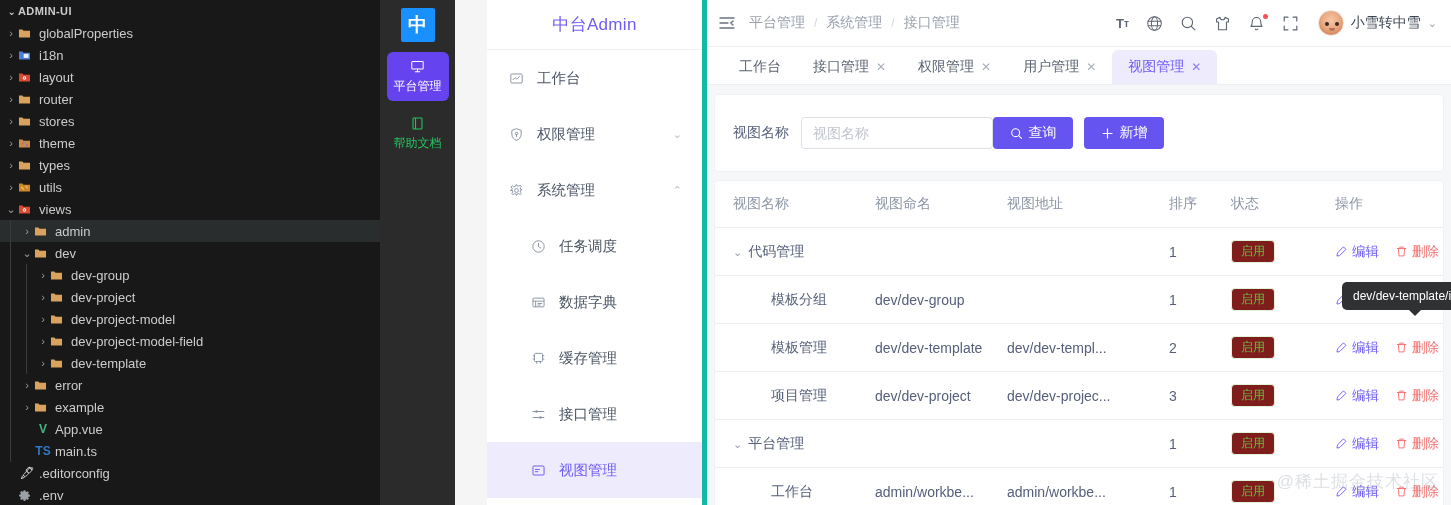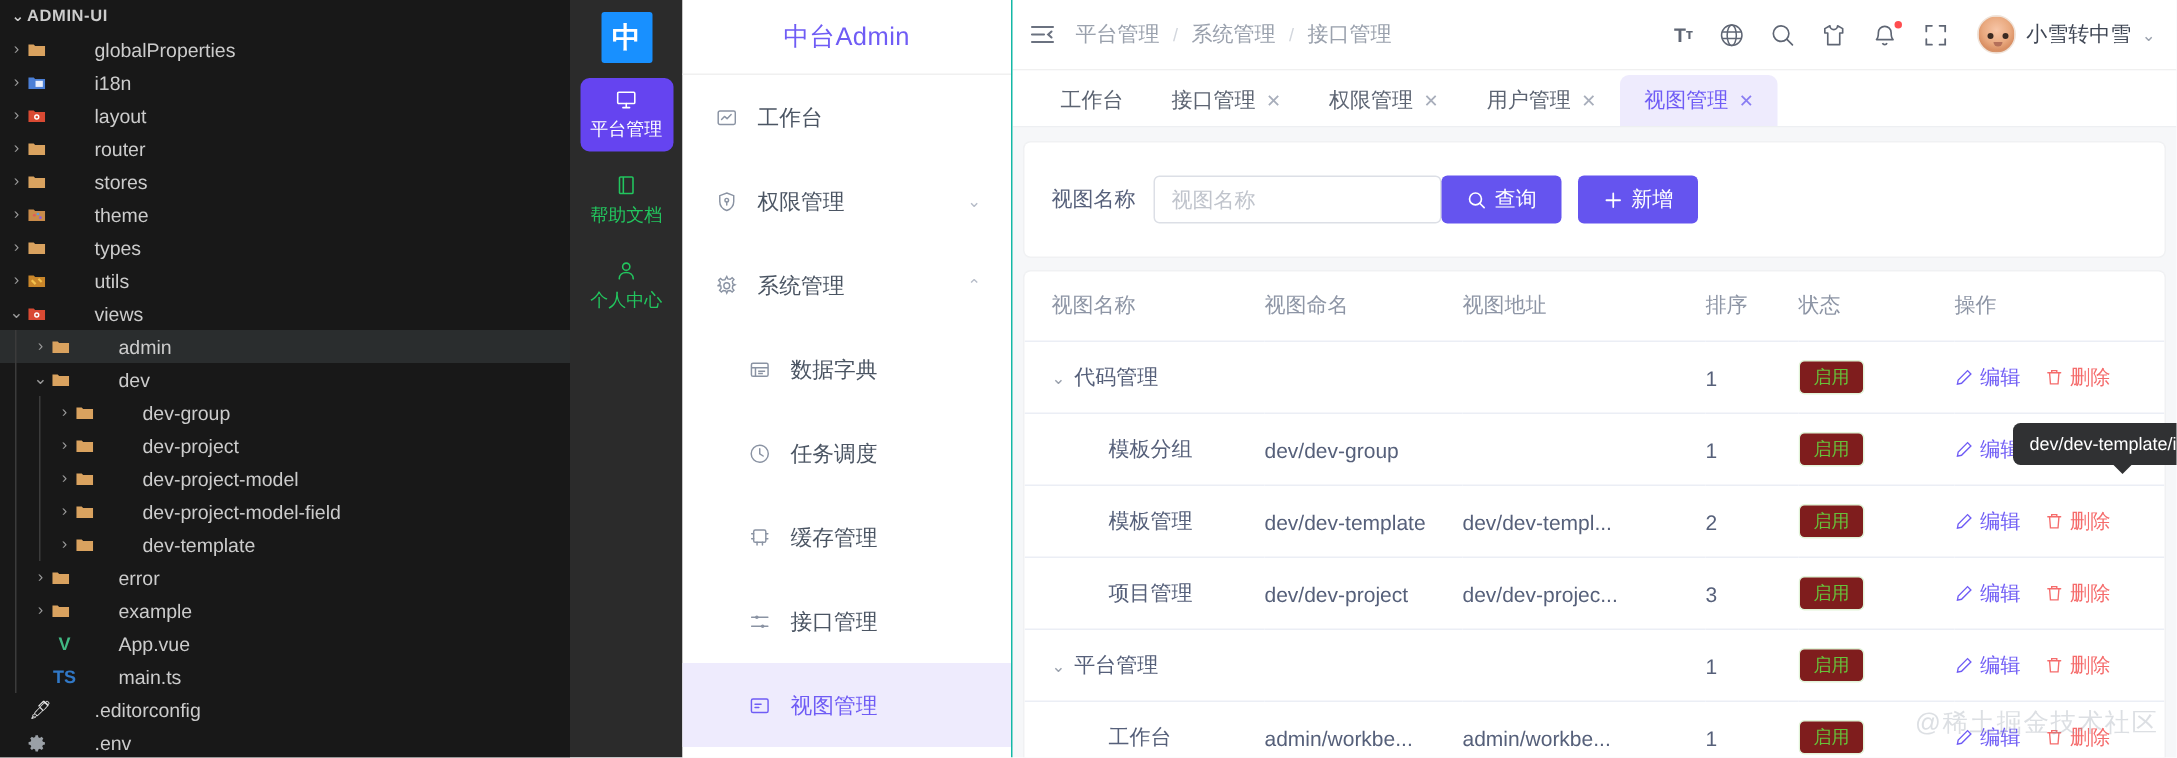--- a/index.html
+++ b/index.html
@@ -43,21 +43,21 @@
   }
   .trow.sel { background: #2a2d2e; }
   .chev {
     width: 14px; flex: 0 0 14px;
     text-align: center;
     color: #9a9a9a;
     font-size: 11px;
     line-height: 1;
   }
   .ficon { width: 18px; flex:0 0 18px; text-align:center; font-size:12px; line-height:1; }
-  .fname { padding-left: 3px; margin-left: 24px; }
+  .fname { padding-left: 3px; }
   .indentline {
     position:absolute; top:0; bottom:0; width:1px; background:#3b3b3b;
   }
 
   
   .appwin { flex: 1 1 auto; display: flex; position: relative; background: #f5f5f5; }
 
   
   .rail {
     width: 75px; flex: 0 0 75px;
@@ -84,22 +84,23 @@
     margin-bottom: 8px;
     cursor: pointer;
   }
   .rail-item.active { background: #6544f0; color: #fff; }
   .rail-ico { font-size: 15px; line-height: 16px; }
 
   
   .menu {
     width: 220px; flex: 0 0 220px;
     background: #fff;
-    border-right: 1px solid #14b8a6;
+    border-right: 5px solid #14b8a6;
     position: relative;
+    margin-left: 32px;
   }
   .menu-brand {
     height: 50px;
     display:flex; align-items:center; justify-content:center;
     color: #6f5cf5;
     font-size: 17px;
     letter-spacing:.3px;
     border-bottom: 1px solid #f0f0f0;
   }
   .mrow {
@@ -529,29 +530,20 @@
           </div>
           <div class="rail-item">
             <span class="rail-ico">
               <svg width="15" height="15" viewBox="0 0 20 20" fill="none" stroke="currentColor" stroke-width="1.4">
                 <rect x="4" y="2.6" width="12" height="14.8" rx="1"></rect>
                 <path d="M7.4 2.6v14.8"></path>
               </svg>
             </span>
             <span>帮助文档</span>
           </div>
-          <div class="rail-item">
-            <span class="rail-ico">
-              <svg width="15" height="15" viewBox="0 0 20 20" fill="none" stroke="currentColor" stroke-width="1.4">
-                <circle cx="10" cy="6.4" r="3.2"></circle>
-                <path d="M3.8 17.2c0-3.6 2.8-5.6 6.2-5.6s6.2 2 6.2 5.6" stroke-linecap="round"></path>
-              </svg>
-            </span>
-            <span>个人中心</span>
-          </div>
         </div>
     </div>
 
     <div class="menu">
       <div class="menu-brand">中台Admin</div>
       <div id="menu-items">
           <div class="mrow">
             <span class="mi">
               <svg width="15" height="15" viewBox="0 0 20 20" fill="none" stroke="currentColor" stroke-width="1.3">
                 <rect x="2.4" y="4" width="15.2" height="12" rx="1.5"></rect>
@@ -578,35 +570,35 @@
                 <circle cx="10" cy="10" r="2.6"></circle>
                 <path d="M10 1.8l.9 2.1 2.2.3 1.7-1.4 1.6 1.6-1.4 1.7.3 2.2 2.1.9-2.1.9-.3 2.2 1.4 1.7-1.6 1.6-1.7-1.4-2.2.3-.9 2.1-.9-2.1-2.2-.3-1.7 1.4-1.6-1.6 1.4-1.7-.3-2.2L1.8 10l2.1-.9.3-2.2-1.4-1.7 1.6-1.6 1.7 1.4 2.2-.3z"></path>
               </svg>
             </span>
             <span class="ml">系统管理</span>
             <span class="ma">⌃</span>
           </div>
           <div class="mrow sub">
             <span class="mi">
               <svg width="15" height="15" viewBox="0 0 20 20" fill="none" stroke="currentColor" stroke-width="1.3">
+                <circle cx="10" cy="10" r="7.6"></circle>
+                <path d="M10 5.6V10l3 2" stroke-linecap="round"></path>
+              </svg>
+            </span>
+            <span class="ml">任务调度</span>
+            <span class="ma"></span>
+          </div>
+          <div class="mrow sub">
+            <span class="mi">
+              <svg width="15" height="15" viewBox="0 0 20 20" fill="none" stroke="currentColor" stroke-width="1.3">
                 <rect x="2.6" y="4.2" width="14.8" height="11.6" rx="1.4"></rect>
                 <path d="M2.6 8.2h14.8M6.2 8.2v7.6M8.6 11.4h6.2M8.6 13.4h4.2"></path>
               </svg>
             </span>
             <span class="ml">数据字典</span>
-            <span class="ma"></span>
-          </div>
-          <div class="mrow sub">
-            <span class="mi">
-              <svg width="15" height="15" viewBox="0 0 20 20" fill="none" stroke="currentColor" stroke-width="1.3">
-                <circle cx="10" cy="10" r="7.6"></circle>
-                <path d="M10 5.6V10l3 2" stroke-linecap="round"></path>
-              </svg>
-            </span>
-            <span class="ml">任务调度</span>
             <span class="ma"></span>
           </div>
           <div class="mrow sub">
             <span class="mi">
               <svg width="15" height="15" viewBox="0 0 20 20" fill="none" stroke="currentColor" stroke-width="1.3">
                 <rect x="4.6" y="3.2" width="10.8" height="10.8" rx="1.4"></rect>
                 <path d="M7.6 14v2.4M12.4 14v2.4M2.8 6.4h1.8M2.8 10.8h1.8M15.4 6.4h1.8M15.4 10.8h1.8" stroke-linecap="round"></path>
               </svg>
             </span>
             <span class="ml">缓存管理</span>

